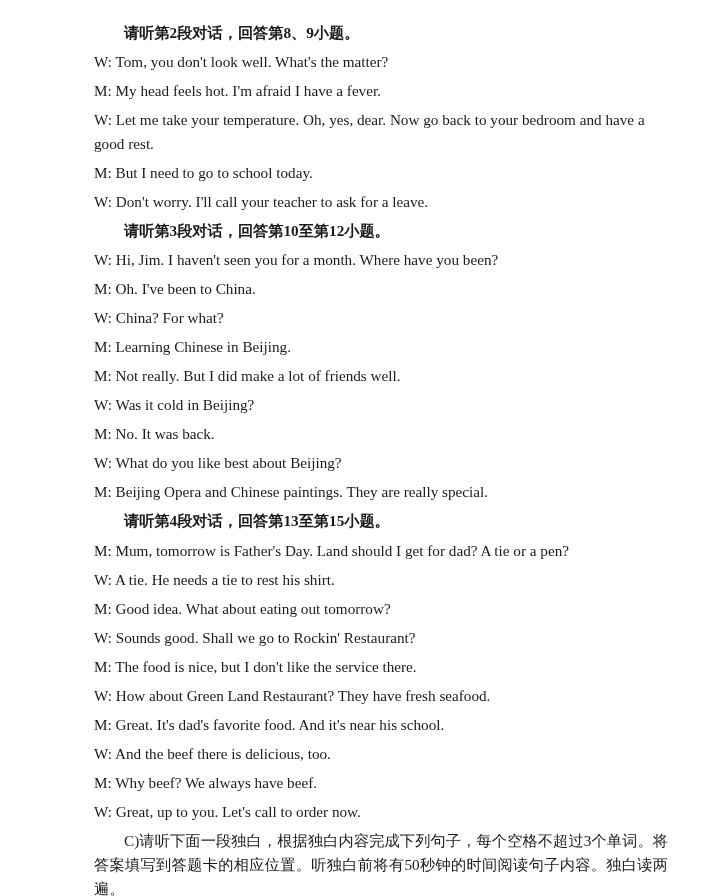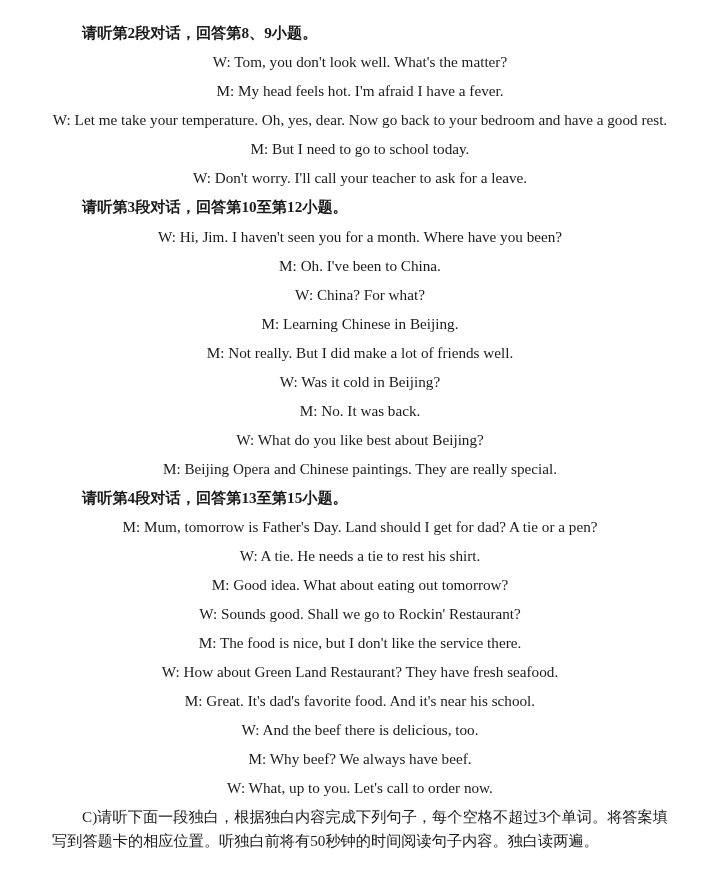--- a/index.html
+++ b/index.html
@@ -11,27 +11,27 @@
     width: 728px;
     height: 896px;
     font-family: "Liberation Serif", "DejaVu Serif", serif;
     color: #1a1a1a;
     overflow: hidden;
   }
   .page {
     box-sizing: border-box;
     width: 728px;
     height: 664px;
-    padding: 18px 60px 10px 52px;
+    padding: 18px 60px 10px 94px;
   }
   .line {
     font-size: 15.2px;
     line-height: 1.545;
     margin: 0 0 5.5px 0;
-    text-align: center;
+    text-align: left;
     white-space: normal;
   }
   .heading {
     font-weight: bold;
     font-size: 15.2px;
     line-height: 1.545;
     margin: 3px 0 6px 0;
     text-indent: 30px;
     font-family: "Liberation Serif", "DejaVu Serif", serif;
   }
@@ -75,18 +75,18 @@
     <div class="heading">请听第4段对话，回答第13至第15小题。</div>
     <p class="line">M: Mum, tomorrow is Father's Day. Land should I get for dad? A tie or a pen?</p>
     <p class="line">W: A tie. He needs a tie to rest his shirt.</p>
     <p class="line">M: Good idea. What about eating out tomorrow?</p>
     <p class="line">W: Sounds good. Shall we go to Rockin' Restaurant?</p>
     <p class="line">M: The food is nice, but I don't like the service there.</p>
     <p class="line">W: How about Green Land Restaurant? They have fresh seafood.</p>
     <p class="line">M: Great. It's dad's favorite food. And it's near his school.</p>
     <p class="line">W: And the beef there is delicious, too.</p>
     <p class="line">M: Why beef? We always have beef.</p>
-    <p class="line">W: What, up to you. Let's call to order now.</p>
+    <p class="line">W: Great, up to you. Let's call to order now.</p>
   </div>
 
   <p class="para">C)请听下面一段独白，根据独白内容完成下列句子，每个空格不超过3个单词。将答案填写到答题卡的相应位置。听独白前将有50秒钟的时间阅读句子内容。独白读两遍。</p>
 
 </div>
 
 </body></html>

